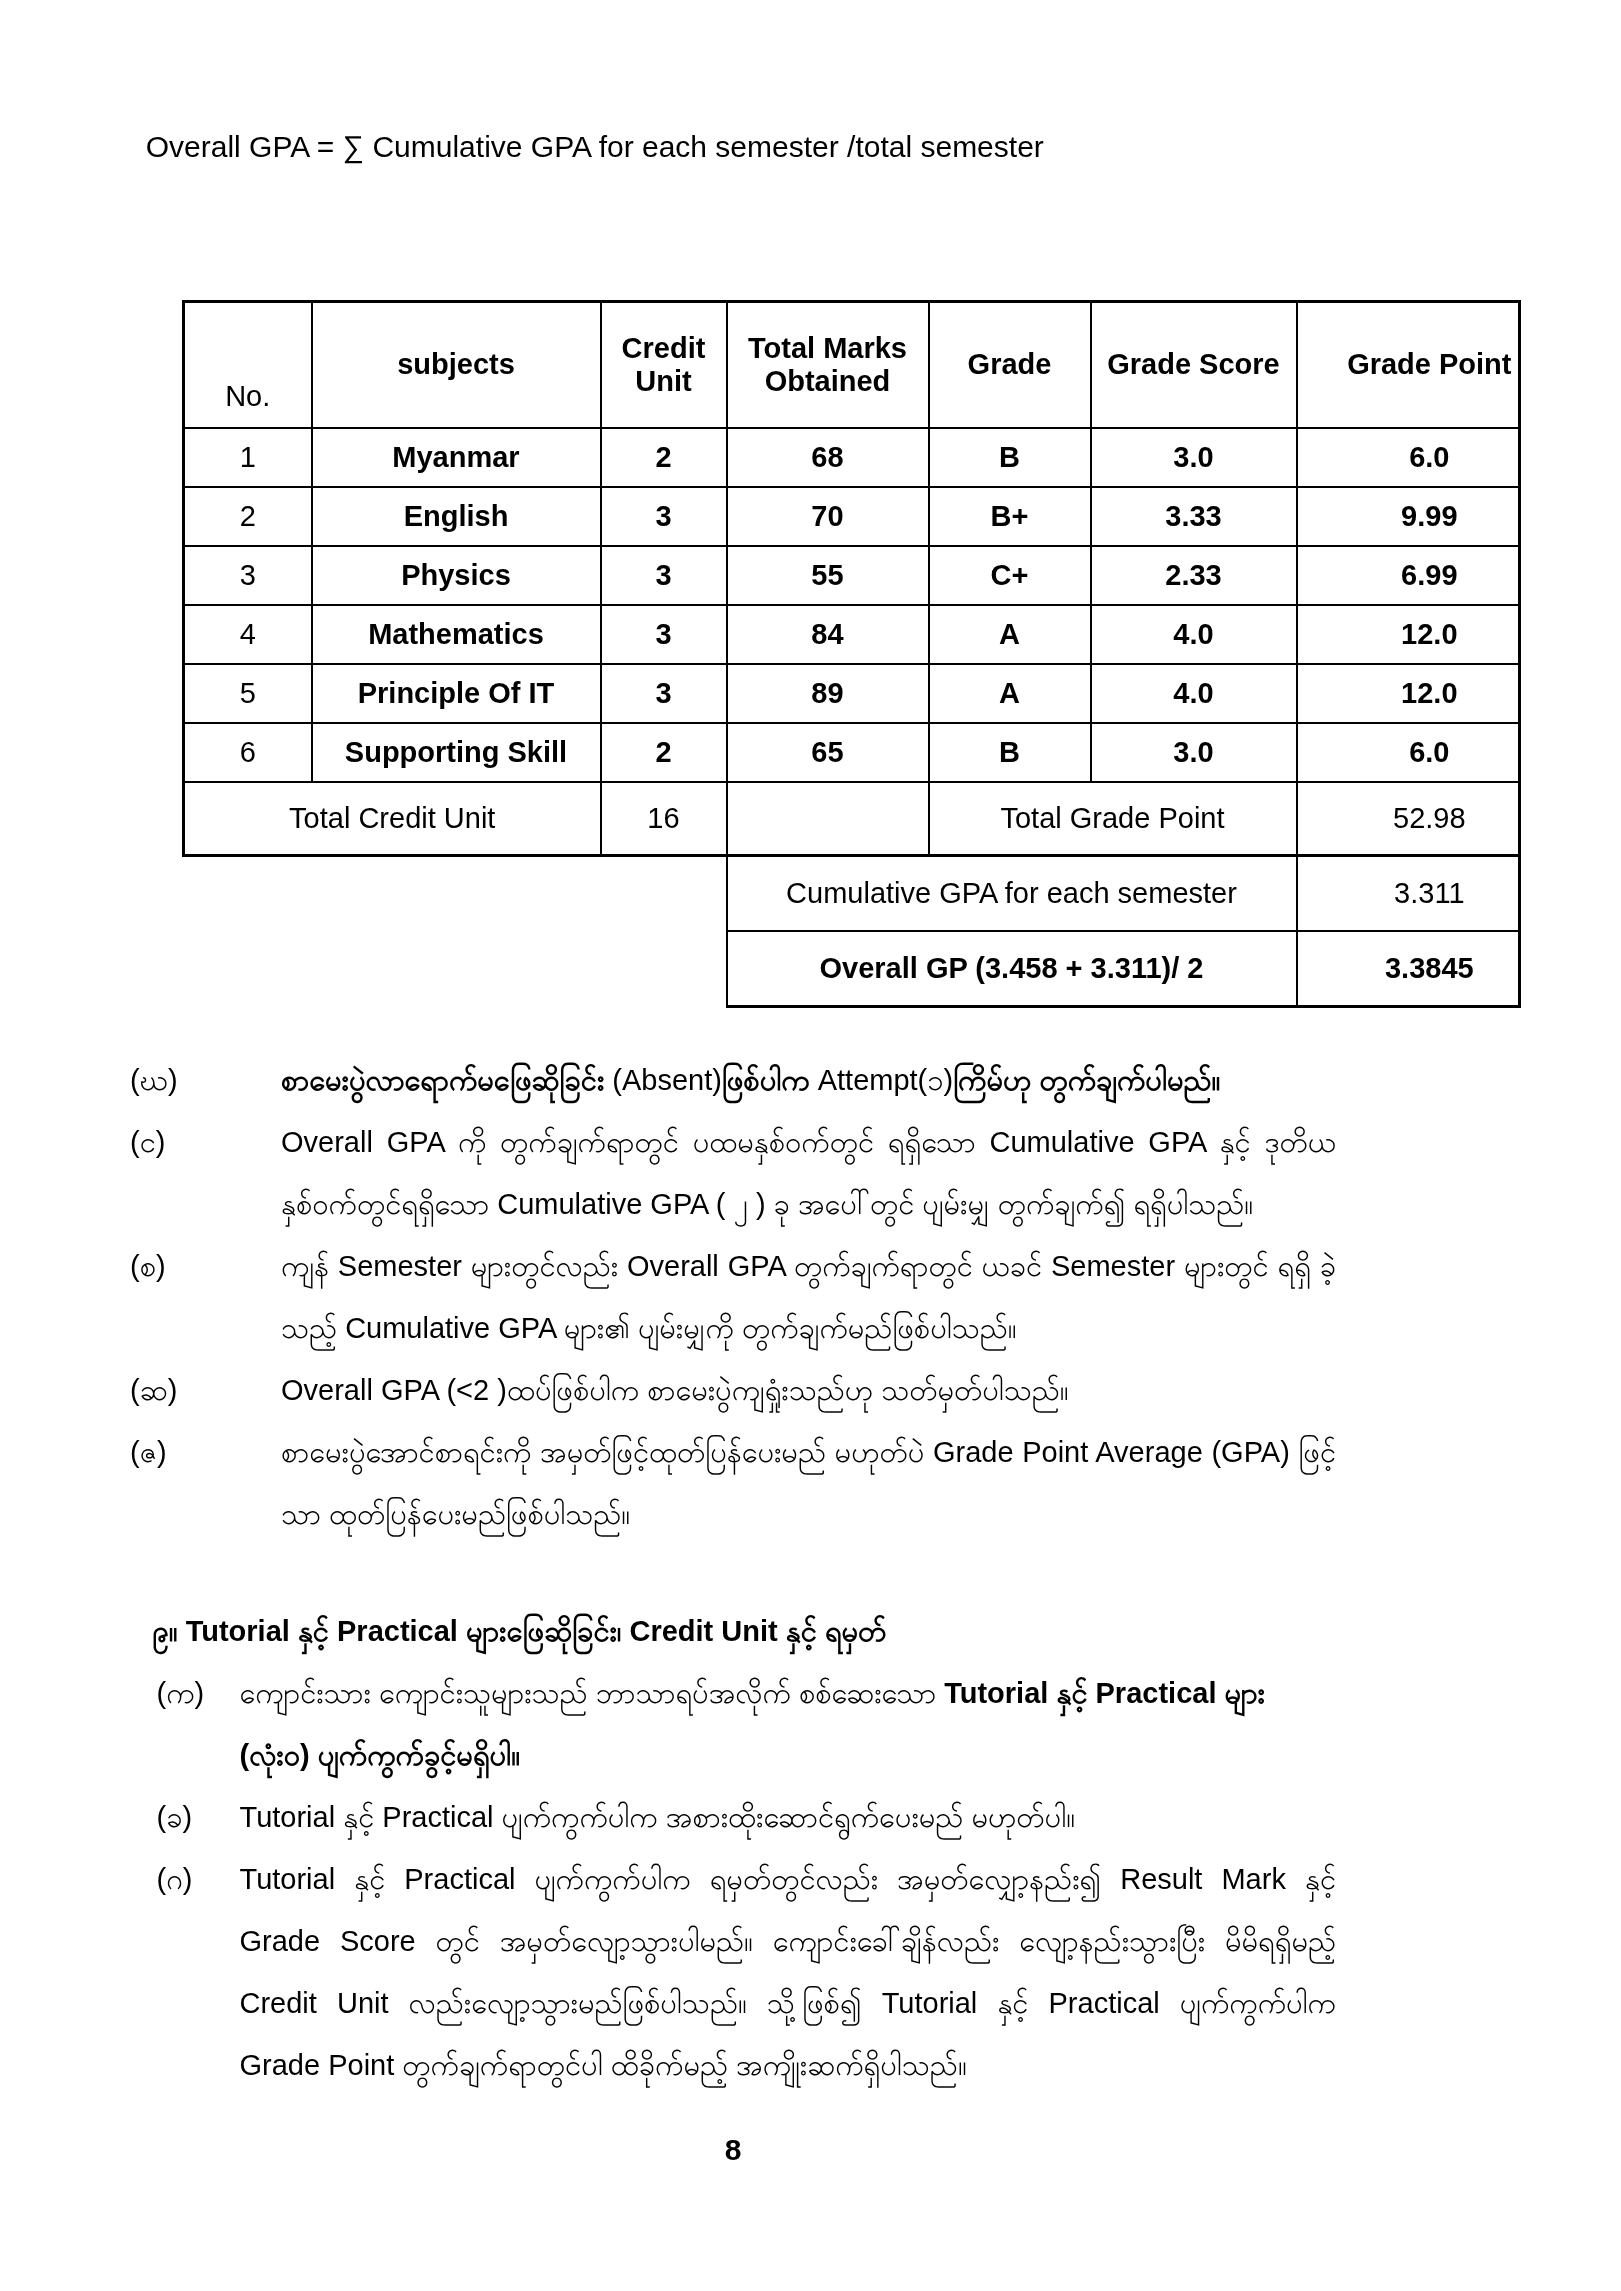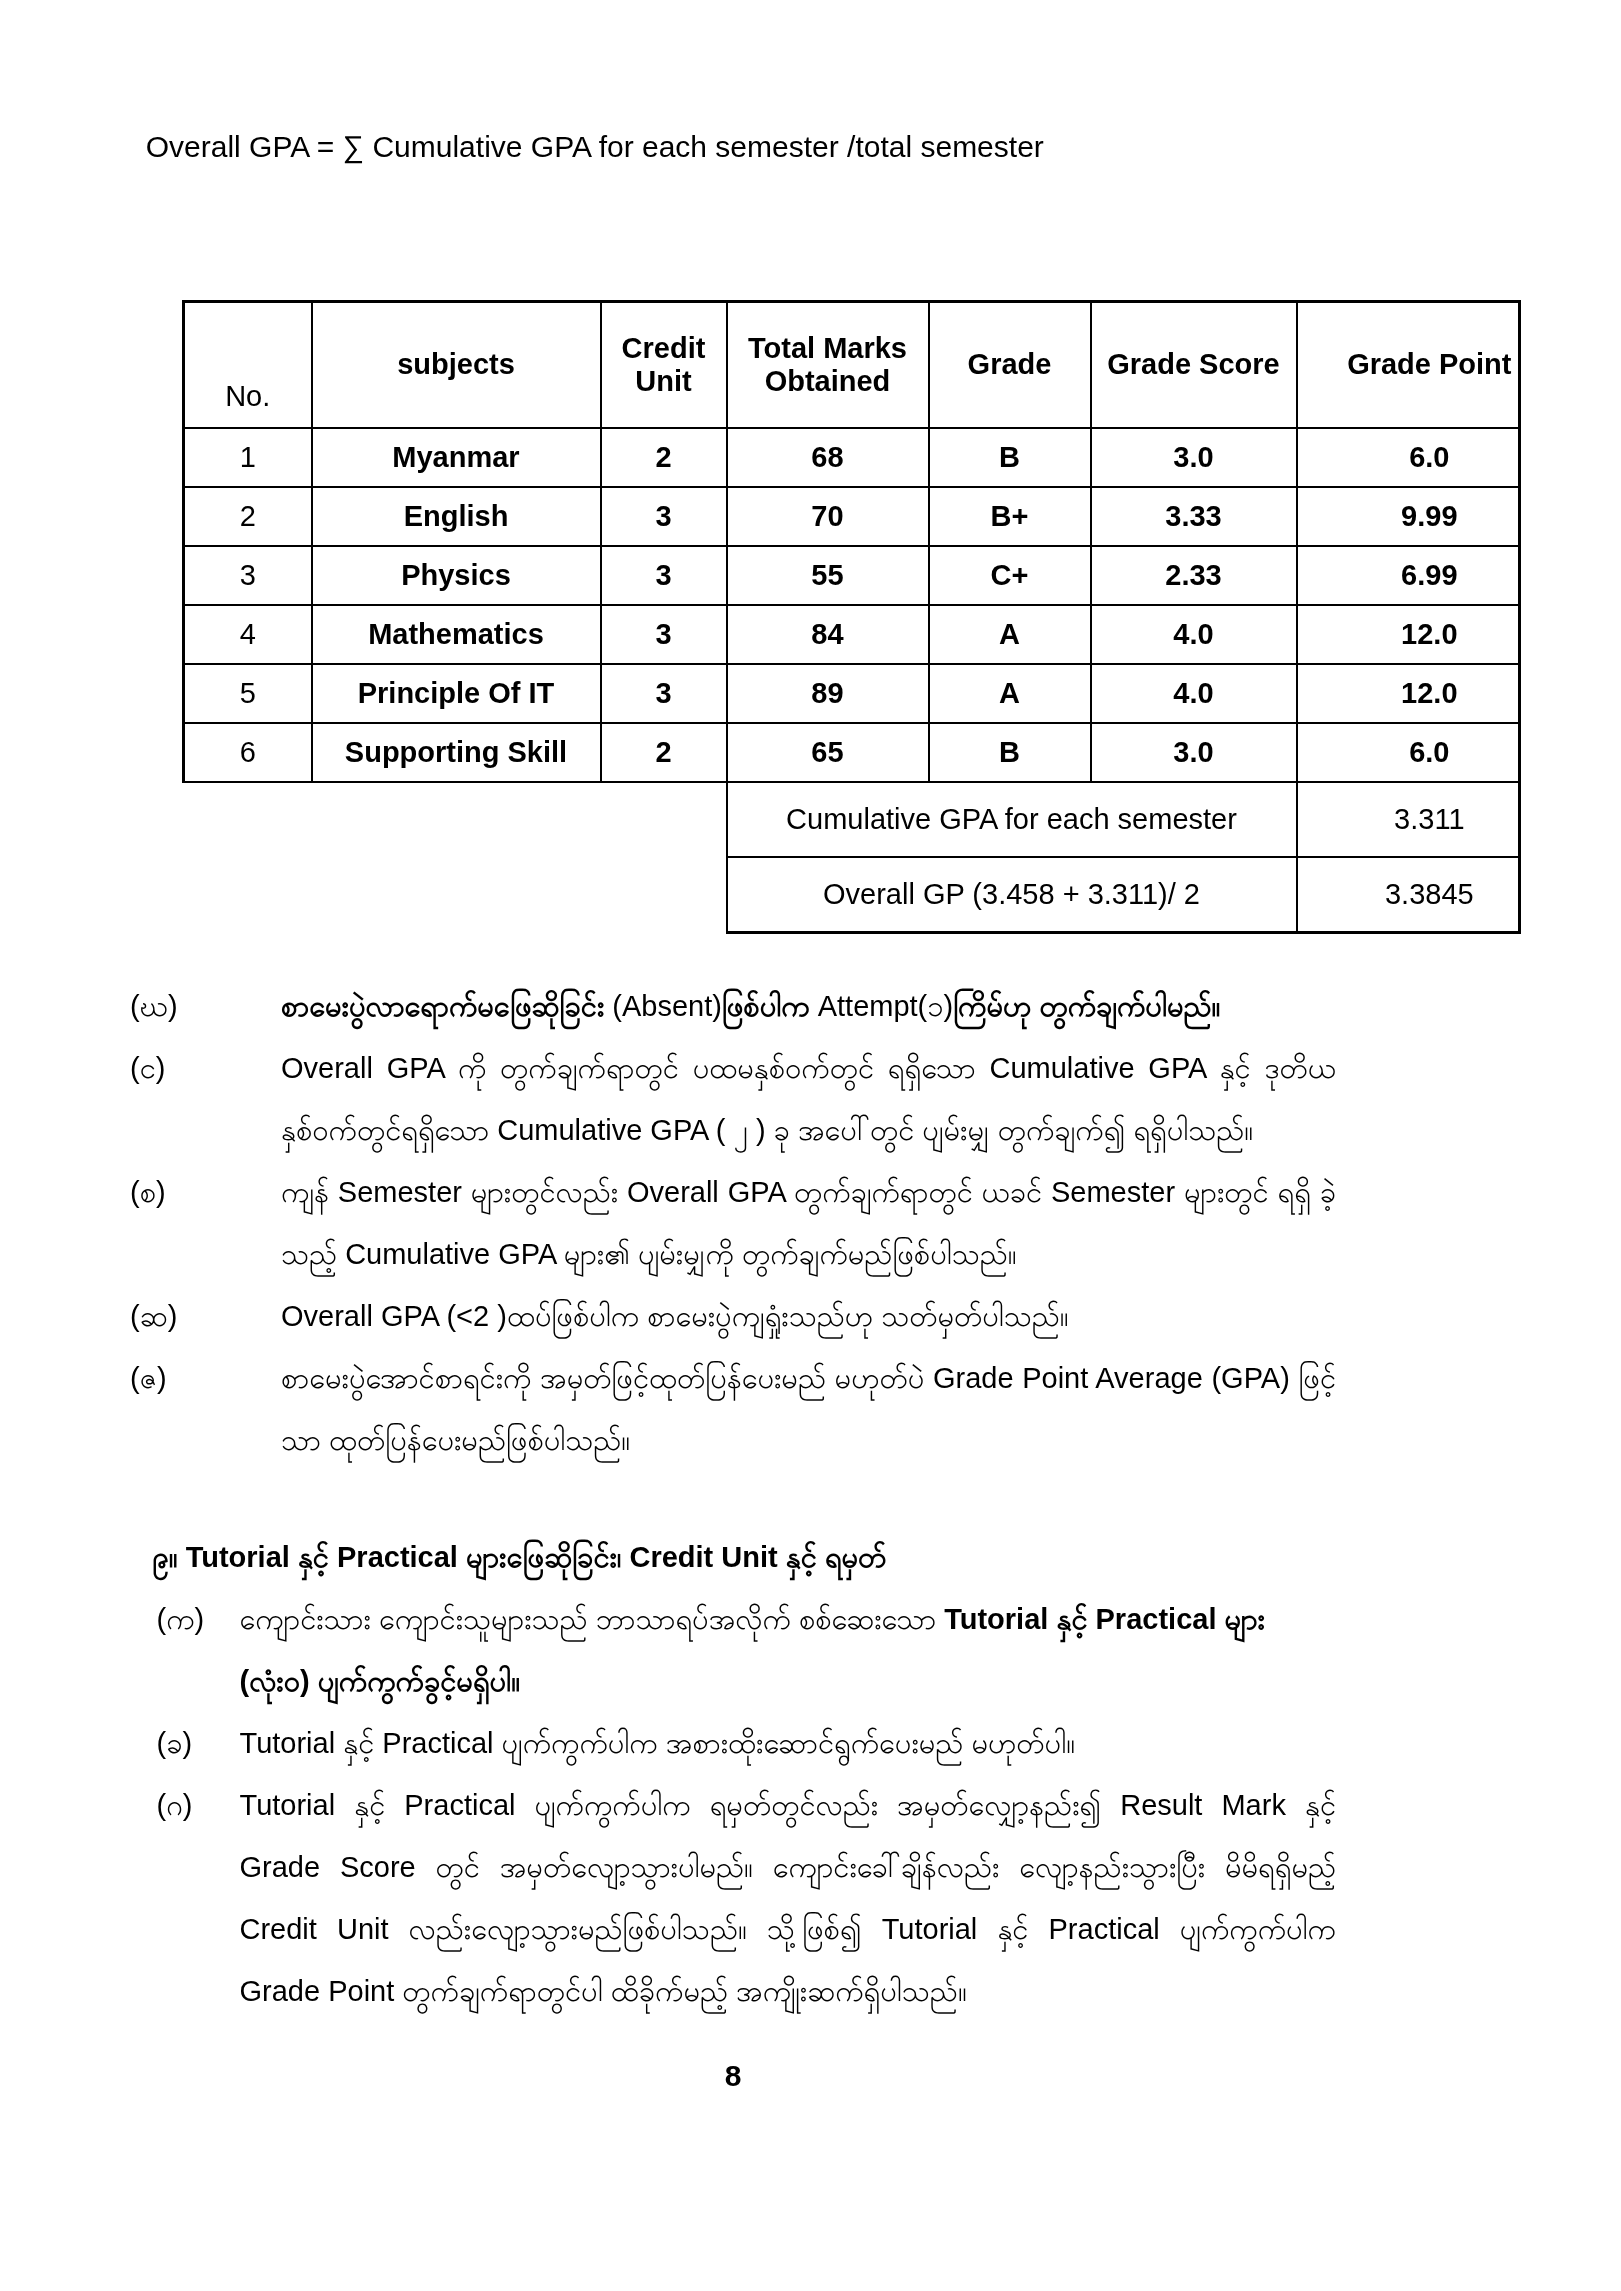--- a/index.html
+++ b/index.html
@@ -45,21 +45,21 @@
   }
   .gpa-table thead th { height: 110px; font-weight: bold; border-top: 3.9px solid #000; }
   .gpa-table thead th.h-no { font-weight: normal; vertical-align: bottom; padding-bottom: 13.7px; }
   .gpa-table tbody tr.data-row td { height: 57px; font-weight: bold; }
   .gpa-table tbody tr.data-row td.c-no { font-weight: normal; }
   .gpa-table tr.totals-row td { height: 71px; font-weight: normal; border-bottom: 3.9px solid #000; }
   .gpa-table tr.bottom-row td { height: 73px; font-weight: normal; margin-left: 24px; }
   .gpa-table .blank-region { border: none; }
   .gpa-table .b-left { border-left: 3.9px solid #000; margin-top: 12px; }
   .gpa-table .b-right { border-right: 3.9px solid #000; padding-left: 47px; }
-  .gpa-table tr.last-row td.bordered { border-bottom: 3.9px solid #000; }
+  .gpa-table tr.last-row td.bordered { border-bottom: 3.9px solid #000; font-weight: bold; }
   
   .notes { margin-top: 41px; }
   .note-item { display: flex; line-height: 62px; }
   .note-label { flex: none; width: 151px; }
   .note-text { flex: 1; text-align: justify; }
   .seg-bold { font-weight: bold; }
   
   .section9 { margin-top: 55px; }
   .s9-heading { margin-left: 22.5px; font-weight: bold; line-height: 62px; }
   .s9-item { display: flex; line-height: 62px; }
@@ -152,20 +152,27 @@
       </tr>
       <tr class="data-row">
         <td class="c-no b-left">6</td>
         <td>Supporting Skill</td>
         <td>2</td>
         <td>65</td>
         <td>B</td>
         <td>3.0</td>
         <td class="b-right">6.0</td>
       </tr>
+      <tr class="totals-row">
+        <td colspan="2" class="b-left">Total Credit Unit</td>
+        <td>16</td>
+        <td></td>
+        <td colspan="2">Total Grade Point</td>
+        <td class="b-right">52.98</td>
+      </tr>
       <tr class="bottom-row">
         <td colspan="3" class="blank-region"></td>
         <td colspan="3" class="bordered">Cumulative GPA for each semester</td>
         <td class="b-right bordered">3.311</td>
       </tr>
       <tr class="bottom-row last-row">
         <td colspan="3" class="blank-region"></td>
         <td colspan="3" class="bordered">Overall GP (3.458 + 3.311)/ 2</td>
         <td class="b-right bordered">3.3845</td>
       </tr>

